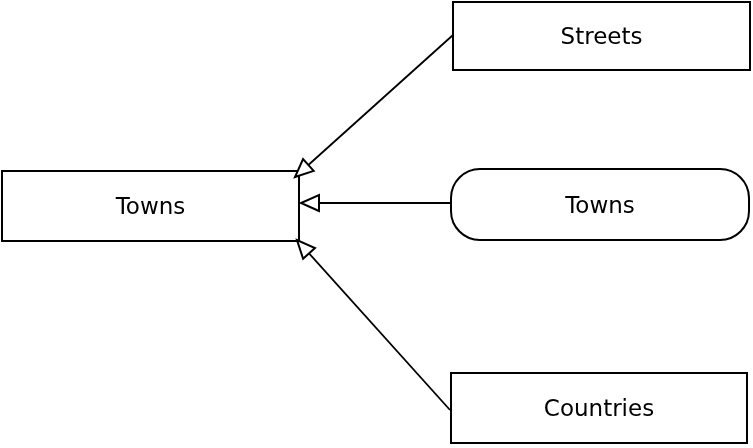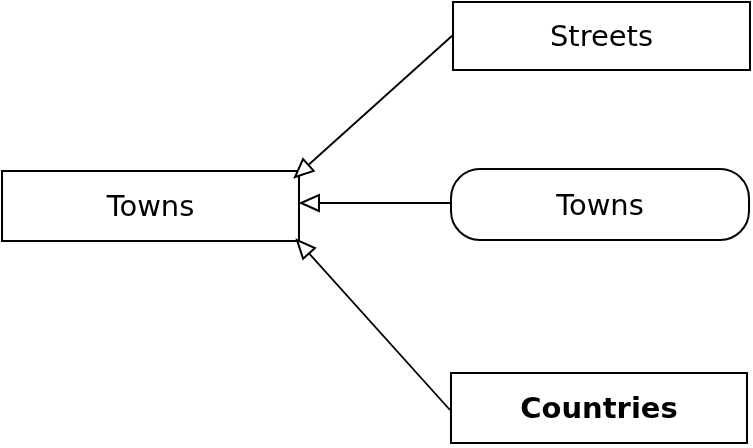--- a/index.html
+++ b/index.html
@@ -32,29 +32,29 @@
     position: absolute;
     box-sizing: border-box;
     border: 2px solid #000000;
     background: #ffffff;
     display: flex;
     align-items: center;
     justify-content: center;
     z-index: 1;
   }
   .node .label {
-    font-size: 29px;
+    font-size: 23px;
     color: #000000;
     white-space: nowrap;
     text-align: center;
   }
   .node-people    { left: 1px;   top: 170px; width: 299px; height: 72px; }
   .node-streets   { left: 452px; top: 1px;   width: 299px; height: 70px; }
   .node-towns     { left: 450px; top: 168px; width: 300px; height: 73px; border-radius: 30px; }
-  .node-countries { left: 450px; top: 372px; width: 298px; height: 72px; font-weight: bold; }
+  .node-countries { left: 450px; top: 372px; width: 298px; height: 72px; }
 </style>
 </head>
 <body>
 
 <div class="canvas">
 
   <svg class="connector-layer" width="753" height="448" viewBox="0 0 753 448" xmlns="http://www.w3.org/2000/svg">
     <defs>
       <marker id="openTri" markerUnits="userSpaceOnUse" markerWidth="24" markerHeight="22" refX="19" refY="9" orient="auto" overflow="visible">
         <path d="M1,1 L19,9 L1,17 Z" fill="#ffffff" stroke="#000000" stroke-width="2"></path>

